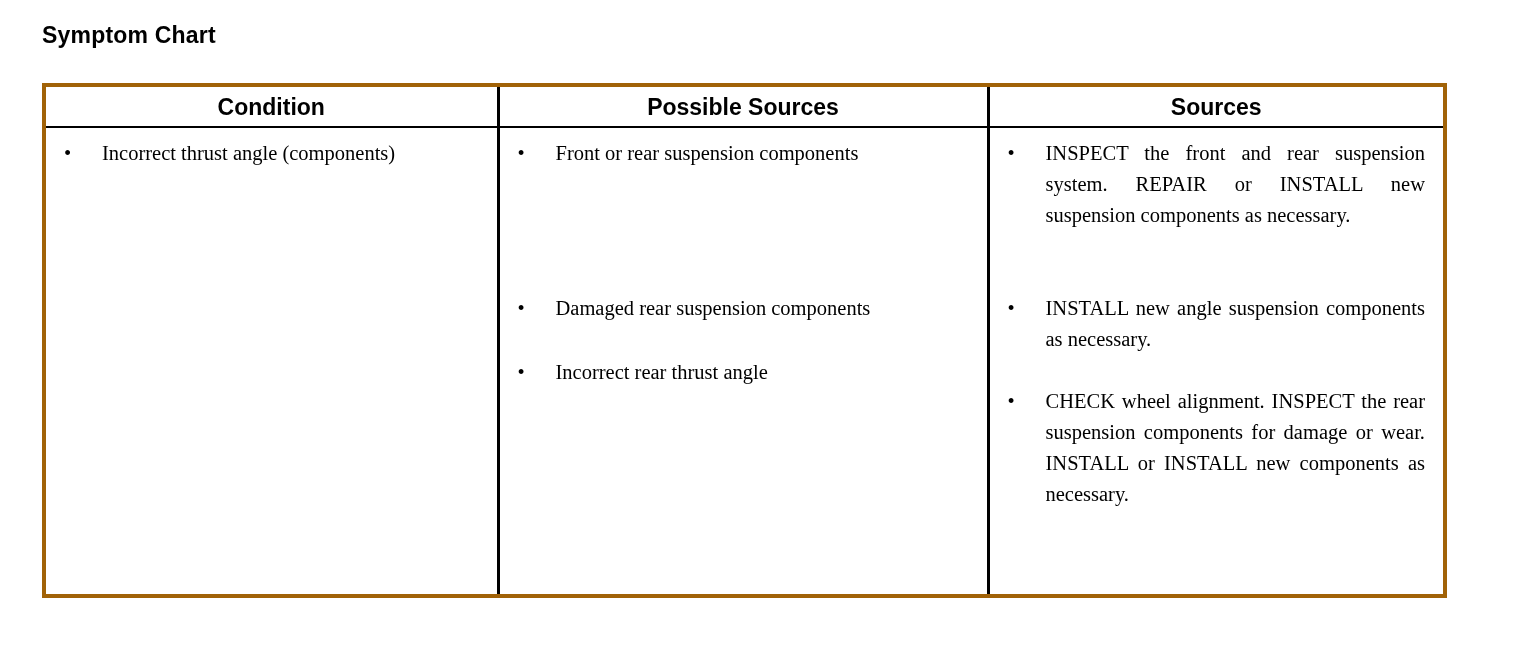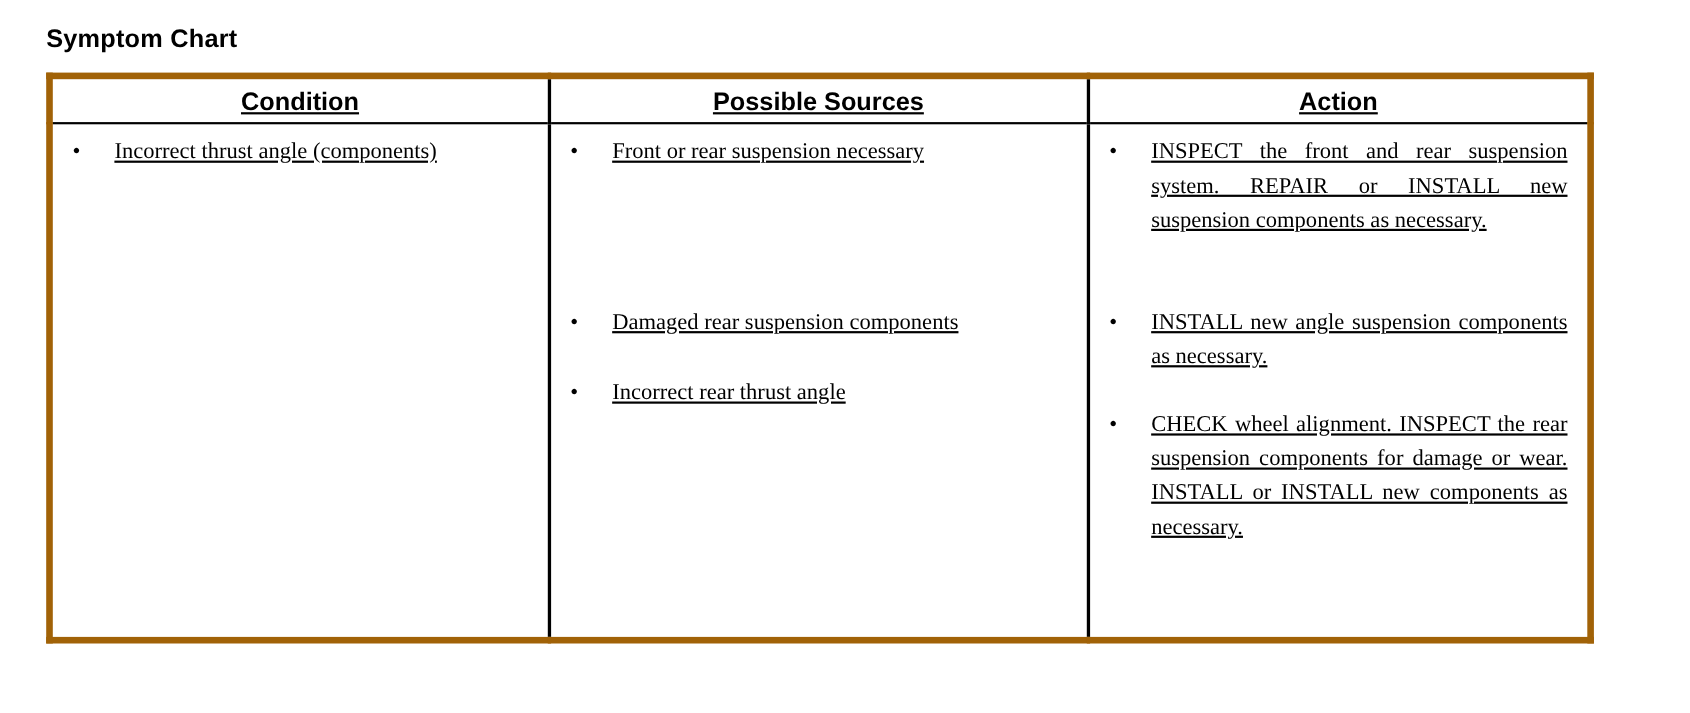--- a/index.html
+++ b/index.html
@@ -33,26 +33,25 @@
     font-size: 23px;
     line-height: 26px;
     letter-spacing: 0.2px;
     white-space: nowrap;
   }
 
   
   .symptom-table {
     position: absolute;
     left: 42px;
-    top: 66px;
+    top: 83px;
     width: 1401px;
     border-collapse: collapse;
     table-layout: fixed;
-    border: 6px solid #a16207;
-    text-decoration: underline;
+    border: 4px solid #a16207;
   }
 
   .symptom-table col.col-condition { width: 454px; }
   .symptom-table col.col-sources   { width: 490px; }
   .symptom-table col.col-action    { width: 457px; }
 
   .symptom-table th {
     font-family: "Liberation Sans", "DejaVu Sans", sans-serif;
     font-weight: bold;
     font-size: 23px;
@@ -131,40 +130,40 @@
   <table class="symptom-table">
     <colgroup>
       <col class="col-condition">
       <col class="col-sources">
       <col class="col-action">
     </colgroup>
     <thead>
       <tr>
         <th>Condition</th>
         <th>Possible Sources</th>
-        <th>Action</th>
+        <th>Sources</th>
       </tr>
     </thead>
     <tbody>
       <tr>
 
         <td class="cell-condition">
           <ul class="bullet-list">
             <li class="bullet-item">
               <span class="bullet-dot">•</span>
               <span class="bullet-text">Incorrect thrust angle (components)</span>
             </li>
           </ul>
         </td>
 
         <td class="cell-sources">
           <ul class="bullet-list">
             <li class="bullet-item">
               <span class="bullet-dot">•</span>
-              <span class="bullet-text">Front or rear suspension necessary</span>
+              <span class="bullet-text">Front or rear suspension components</span>
             </li>
             <li class="spacer gap-s1"></li>
             <li class="bullet-item">
               <span class="bullet-dot">•</span>
               <span class="bullet-text">Damaged rear suspension components</span>
             </li>
             <li class="spacer gap-s2"></li>
             <li class="bullet-item">
               <span class="bullet-dot">•</span>
               <span class="bullet-text">Incorrect rear thrust angle</span>

